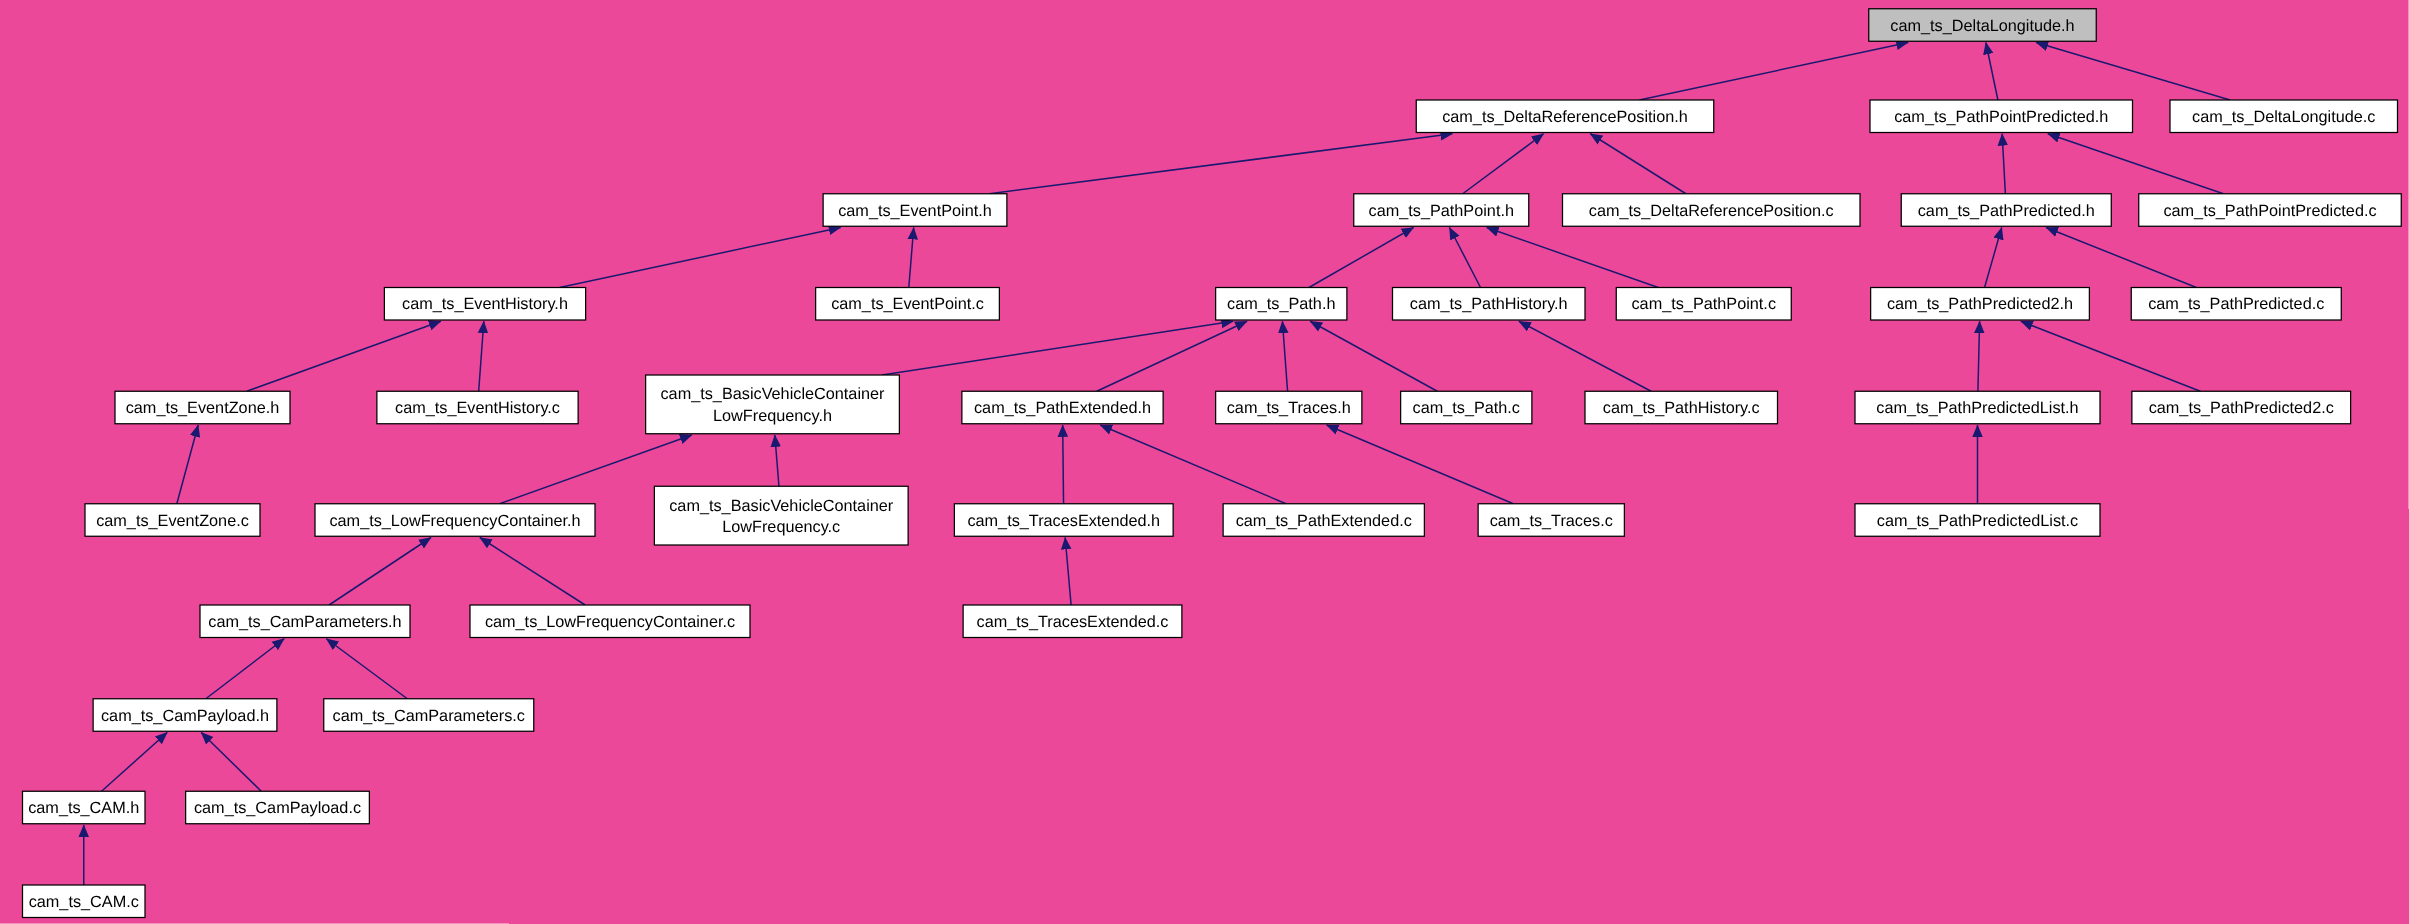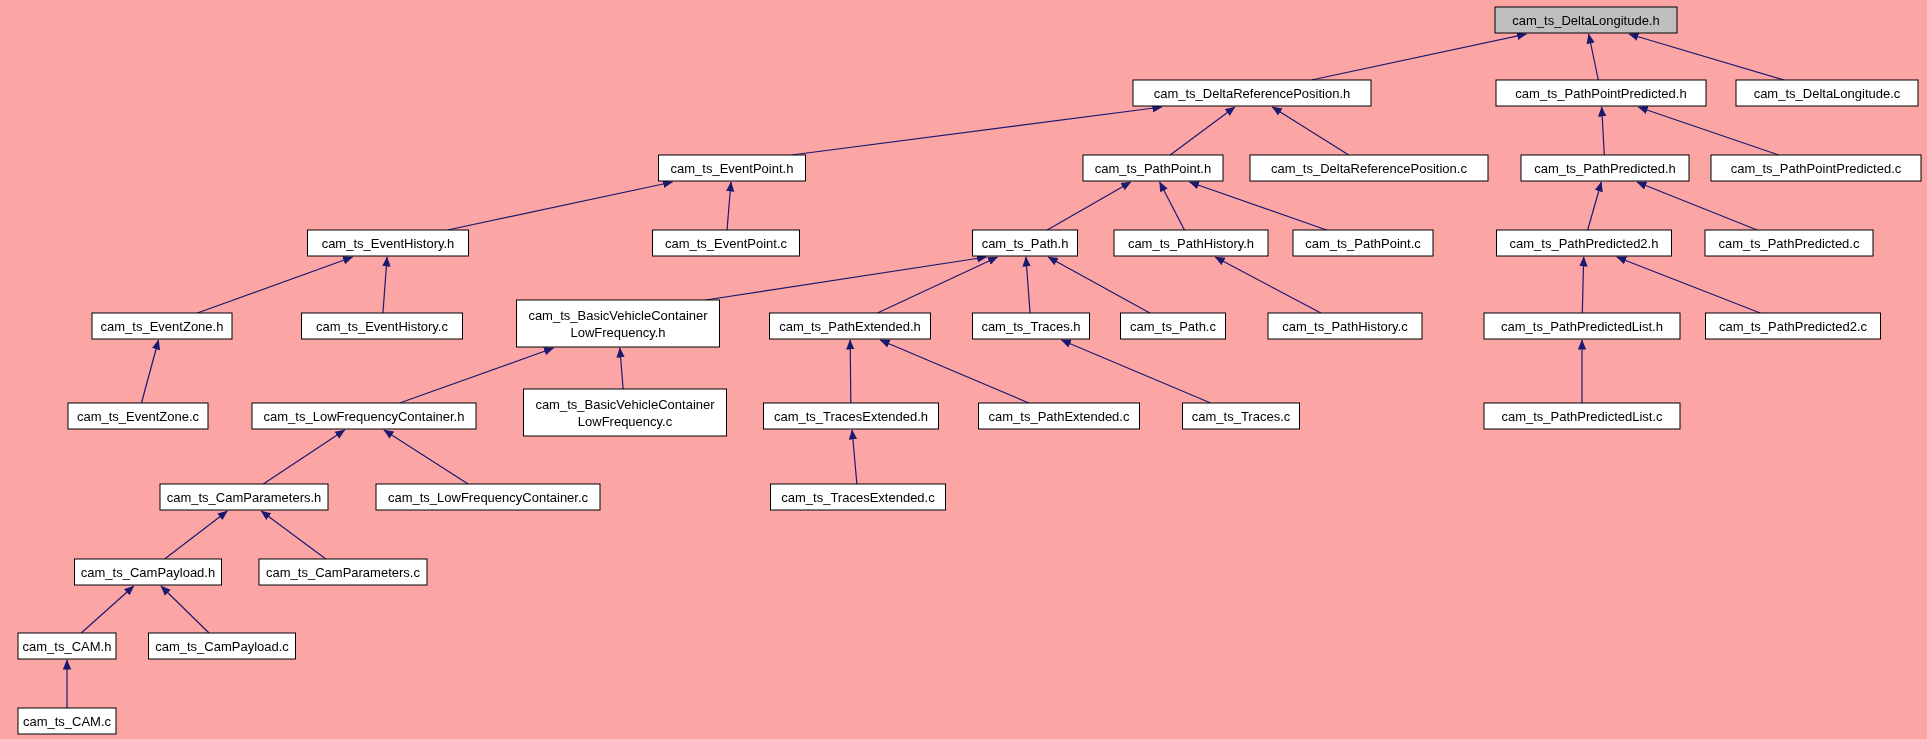--- a/index.html
+++ b/index.html
@@ -27,21 +27,21 @@
     text-anchor: middle;
   }
   .edge-line {
     fill: none;
     stroke-width: 1.2;
   }
 </style>
 </head>
 <body>
 
-<div id="stage" style="background: #fca5a5;">
+<div id="stage" style="background: #ec4899;">
   <svg id="graph-svg" width="1927" height="739" viewBox="0 0 1927 739" xmlns="http://www.w3.org/2000/svg">
     <defs>
       <marker id="arrowhead" markerUnits="userSpaceOnUse" markerWidth="11" markerHeight="10" refX="9.5" refY="5" orient="auto">
         <path id="arrowhead-path" d="M0,0.8 L10,5 L0,9.2 z" fill="#191970"></path>
       </marker>
     </defs>
     <g id="edges-layer">
         <line x1="1311.4794520547946" y1="80" x2="1526.5205479452054" y2="34" class="edge-line" stroke="#191970" marker-end="url(#arrowhead)"></line>
         <line x1="1598.3287671232877" y1="80" x2="1588.6712328767123" y2="34" class="edge-line" stroke="#191970" marker-end="url(#arrowhead)"></line>
         <line x1="1784.0821917808219" y1="80" x2="1628.9178082191781" y2="34" class="edge-line" stroke="#191970" marker-end="url(#arrowhead)"></line>

